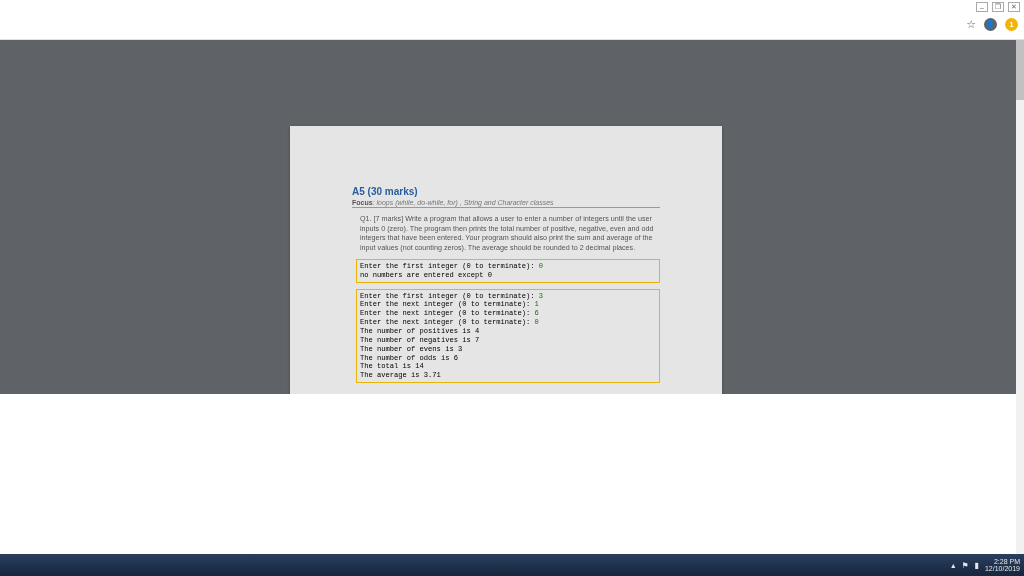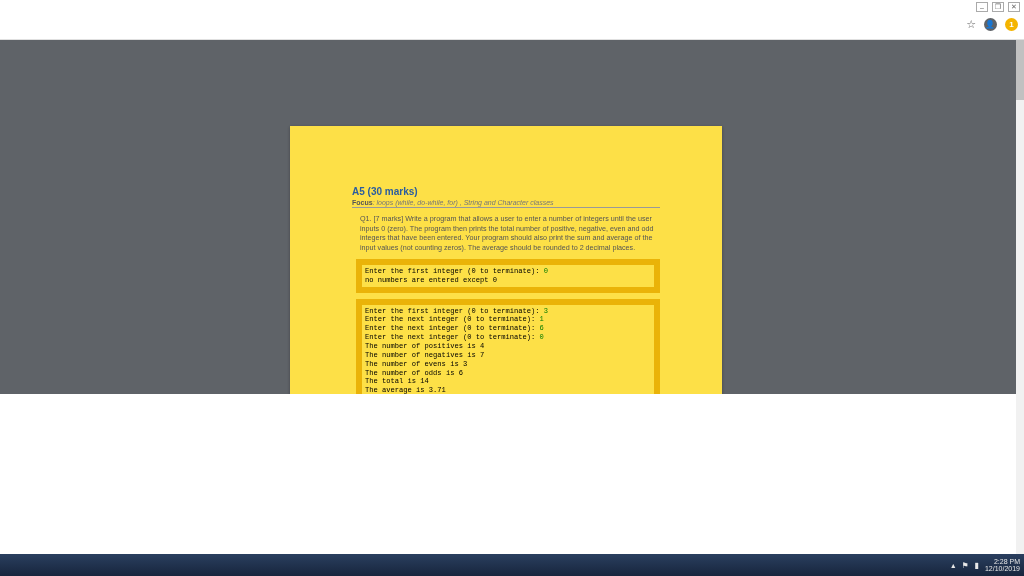--- a/index.html
+++ b/index.html
@@ -55,41 +55,41 @@
     background: #f1f1f1;
   }
   .vscroll .thumb {
     position: absolute; top: 0; left: 0; right: 0; height: 60px;
     background: #c1c1c1;
   }
 
   
   .page {
     position: absolute; left: 290px; top: 86px; width: 432px; height: 320px;
-    background: #fde047; box-shadow: 0 1px 3px rgba(0,0,0,.3);
+    background: #e5e5e5; box-shadow: 0 1px 3px rgba(0,0,0,.3);
     padding: 60px 62px 10px 62px; font-size: 7.2px; color: #333;
   }
   .page h1 {
     color: #2a5d9f; font-size: 10px; font-weight: bold; margin-bottom: 2px;
   }
   .page .focus {
     color: #777; font-size: 7px; border-bottom: 1px solid #999;
     padding-bottom: 1px; margin-bottom: 6px;
   }
   .page .focus b { color: #555; font-weight: bold; font-style: normal;}
   .page .focus i { font-style: italic; }
   .page .q {
     color: #555; line-height: 1.35; margin: 0 0 6px 8px;
   }
   .page .sample {
     font-weight: bold; text-decoration: underline; font-size: 7.3px;
     margin: 0 0 4px 4px; color: #333;
   }
   .codebox {
-    border: 6px solid #eab308; margin: 0 0 6px 4px; padding: 2px 3px;
+    border: 1px solid #eab308; margin: 0 0 6px 4px; padding: 2px 3px;
     font-family: "Courier New", monospace; font-size: 7.1px; line-height: 1.25;
     color: #000; white-space: pre;
   }
   .codebox .g { color: #0a7d00; }
 
   
   .taskbar {
     position: absolute; left: 0; right: 0; bottom: 0; height: 22px;
     background: linear-gradient(to bottom, #2a3f5f, #17253d);
     display: flex; align-items: center; justify-content: flex-end;

